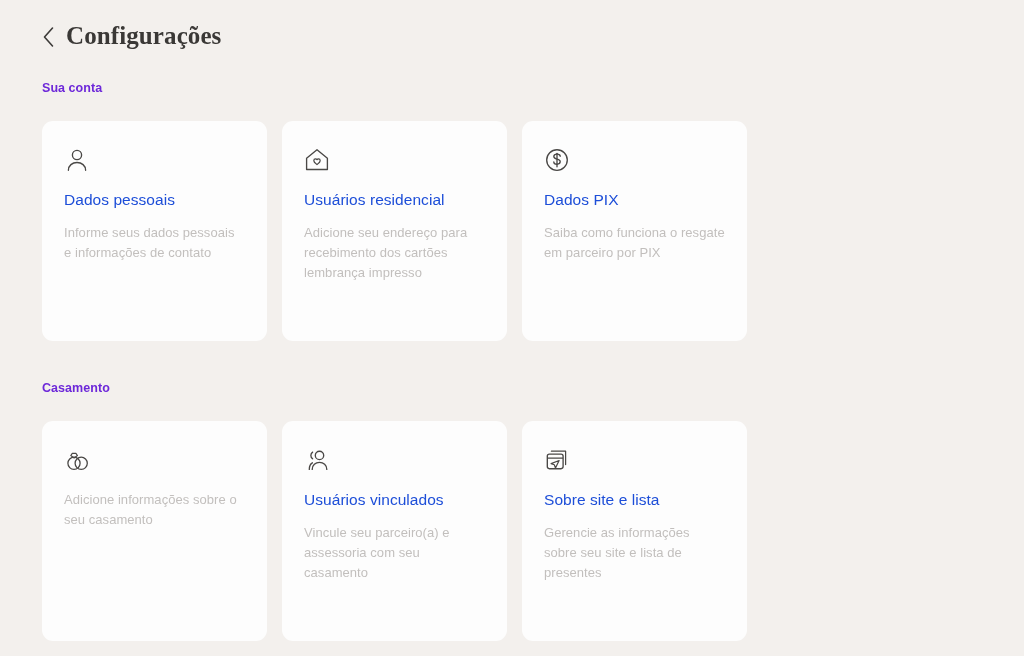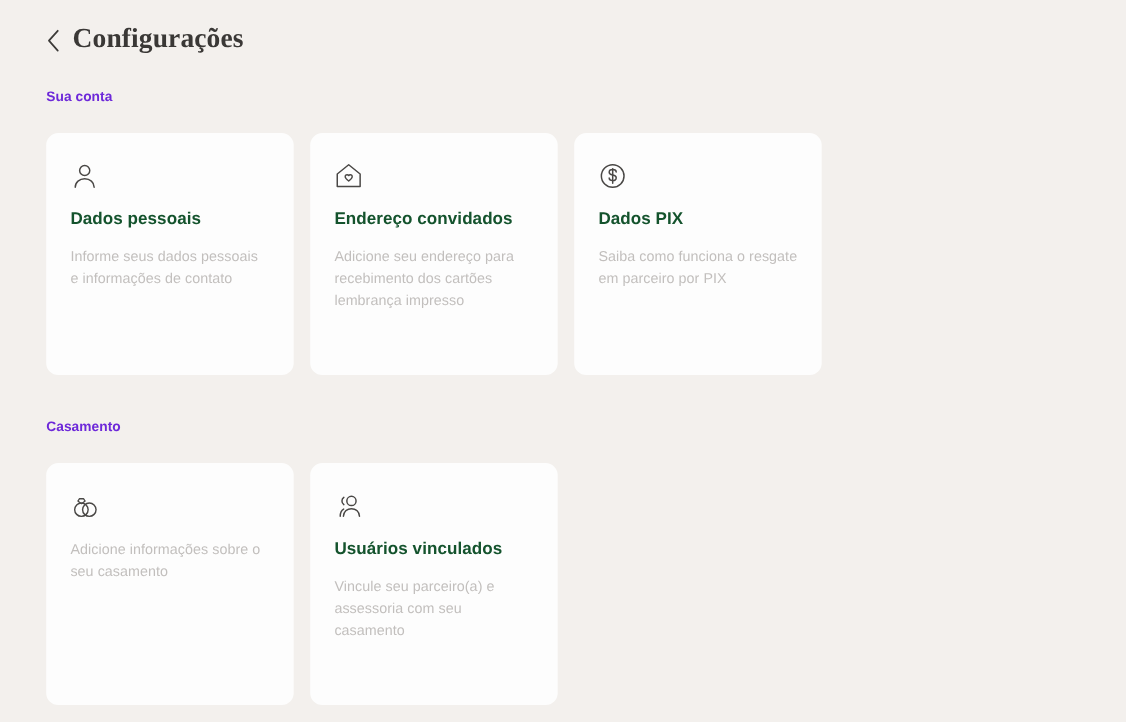--- a/index.html
+++ b/index.html
@@ -96,22 +96,22 @@
     color: #4A4846;
     display: block;
     margin-bottom: 17px;
     flex: 0 0 auto;
   }
 
   .card-icon svg { display: block; width: 100%; height: 100%; }
 
   .card-title {
     font-size: 15.5px;
-    font-weight: 700;
-    color: #14532d;
+    font-weight: 400;
+    color: #1d4ed8;
     line-height: 1.3;
     letter-spacing: 0.05px;
     margin-bottom: 13px;
   }
 
   .card-desc {
     font-size: 13px;
     font-weight: 400;
     color: #C2BFBD;
     line-height: 1.52;
@@ -147,21 +147,21 @@
       <div class="card-desc">Informe seus dados pessoais e informações de contato</div>
     </div>
 
     <div class="card">
       <span class="card-icon">
         <svg viewBox="0 0 26 26" fill="none" xmlns="http://www.w3.org/2000/svg">
           <path d="M2.6 11.2 13 2.8l10.4 8.4v11.3H2.6z" stroke="currentColor" stroke-width="1.35" stroke-linejoin="round"></path>
           <path d="M13 17.6c-1.7-1.35-3.2-2.45-3.2-3.95 0-1.05.82-1.8 1.78-1.8.72 0 1.2.4 1.42.8.22-.4.7-.8 1.42-.8.96 0 1.78.75 1.78 1.8 0 1.5-1.5 2.6-3.2 3.95z" stroke="currentColor" stroke-width="1.25" stroke-linejoin="round"></path>
         </svg>
       </span>
-      <div class="card-title">Endereço convidados</div>
+      <div class="card-title">Usuários residencial</div>
       <div class="card-desc">Adicione seu endereço para recebimento dos cartões lembrança impresso</div>
     </div>
 
     <div class="card">
       <span class="card-icon">
         <svg viewBox="0 0 26 26" fill="none" xmlns="http://www.w3.org/2000/svg">
           <circle cx="13" cy="13" r="10.3" stroke="currentColor" stroke-width="1.35"></circle>
           <path d="M13 6.3v13.4" stroke="currentColor" stroke-width="1.35" stroke-linecap="round"></path>
           <path d="M16.2 9.3c0-1.35-1.4-2.2-3.2-2.2s-3.2.9-3.2 2.45c0 3.5 6.4 1.65 6.4 5.05 0 1.7-1.45 2.6-3.2 2.6s-3.2-.85-3.2-2.3" stroke="currentColor" stroke-width="1.35" stroke-linecap="round" stroke-linejoin="round"></path>
         </svg>
@@ -193,17 +193,29 @@
           <circle cx="15.5" cy="8.4" r="4.2" stroke="currentColor" stroke-width="1.35"></circle>
           <path d="M8.2 22.4c0-4.2 3.3-7 7.3-7s7.3 2.8 7.3 7" stroke="currentColor" stroke-width="1.35" stroke-linecap="round"></path>
           <path d="M8.6 5.1a4.1 4.1 0 0 0 0 6.7" stroke="currentColor" stroke-width="1.35" stroke-linecap="round"></path>
           <path d="M5.3 22.4c0-3.2 1.1-5.6 3.1-6.6" stroke="currentColor" stroke-width="1.35" stroke-linecap="round"></path>
         </svg>
       </span>
       <div class="card-title">Usuários vinculados</div>
       <div class="card-desc">Vincule seu parceiro(a) e assessoria com seu casamento</div>
     </div>
 
+    <div class="card">
+      <span class="card-icon">
+        <svg viewBox="0 0 26 26" fill="none" xmlns="http://www.w3.org/2000/svg">
+          <path d="M7.4 4.2h14.2v13.4" stroke="currentColor" stroke-width="1.25" stroke-linecap="round" stroke-linejoin="round"></path>
+          <rect x="3.3" y="7.1" width="15.8" height="14.6" rx="2.1" stroke="currentColor" stroke-width="1.35"></rect>
+          <path d="M3.3 11.1h15.8" stroke="currentColor" stroke-width="1.25"></path>
+          <path d="M15.1 13.5 7.1 16.6l3.2 1.15L11.5 21z" stroke="currentColor" stroke-width="1.2" stroke-linejoin="round"></path>
+        </svg>
+      </span>
+      <div class="card-title">Sobre site e lista</div>
+      <div class="card-desc">Gerencie as informações sobre seu site e lista de presentes</div>
+    </div>
 
 
   </div>
 
 </div>
 
 </body></html>

